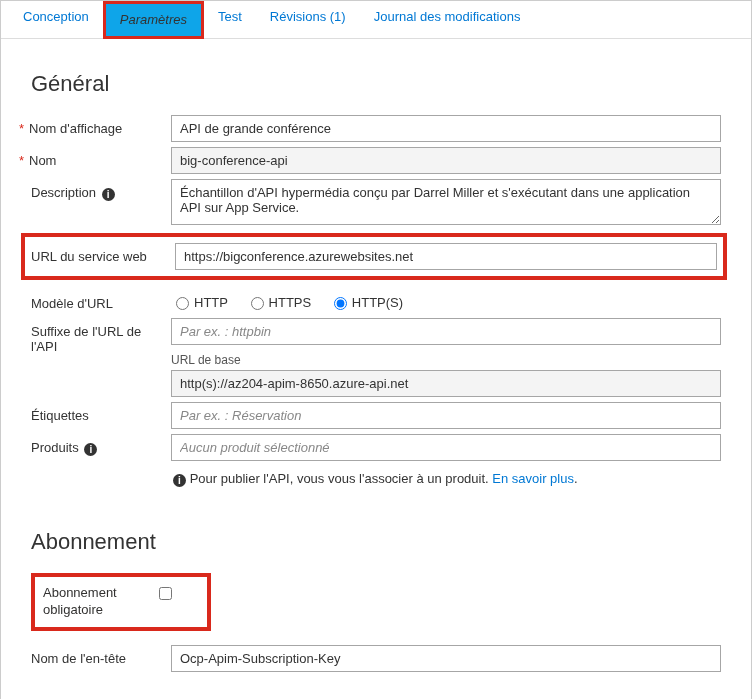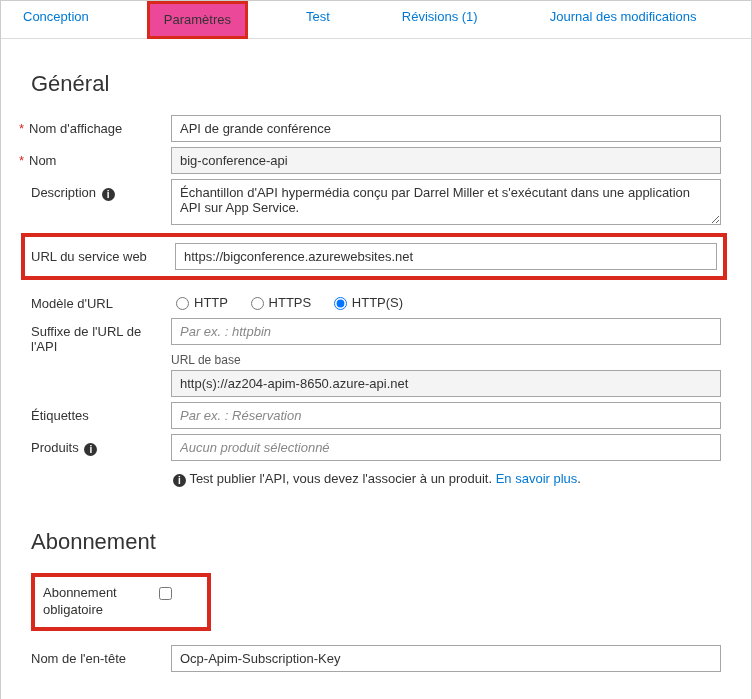--- a/index.html
+++ b/index.html
@@ -11,34 +11,34 @@
     background: #fff;
     width: 752px;
   }
   .outer {
     border: 1px solid #ccc;
   }
   .tabs {
     display: flex;
     border-bottom: 1px solid #ddd;
     padding: 0 8px;
-    gap: 44px;
   }
   .tab {
     padding: 8px 14px 9px;
     color: #0078d4;
     cursor: pointer;
     font-size: 13px;
   }
   .tab.active {
     border: 3px solid #d9291c;
     border-bottom: 3px solid #d9291c;
     margin-bottom: -1px;
-    background: #ec4899;
-    color: #333;
+    background: #0ea5e9;
+    color: #333;
+    font-style: italic;
   }
   .content {
     padding: 20px 30px 30px;
   }
   h2.section {
     font-weight: 400;
     font-size: 22px;
     margin: 12px 0 18px;
     color: #333;
   }
@@ -236,21 +236,21 @@
 
     <div class="row">
       <div class="label-col">
         <span>Produits</span>
         <span class="info-icon">i</span>
       </div>
       <div class="field-col">
         <input type="text" placeholder="Aucun produit sélectionné" style="">
         <div class="info-note">
           <span class="info-icon">i</span>
-          <span>Test publier l'API, vous devez l'associer à un produit. </span><a href="#">En savoir plus</a>.
+          <span>Pour publier l'API, vous vous l'associer à un produit. </span><a href="#">En savoir plus</a>.
         </div>
       </div>
     </div>
 
     <h2 class="section" style="margin-top:42px">Abonnement</h2>
 
     <div class="sub-checkbox-row">
       <div class="cb-label">Abonnement obligatoire</div>
       <input type="checkbox" style="">
     </div>

